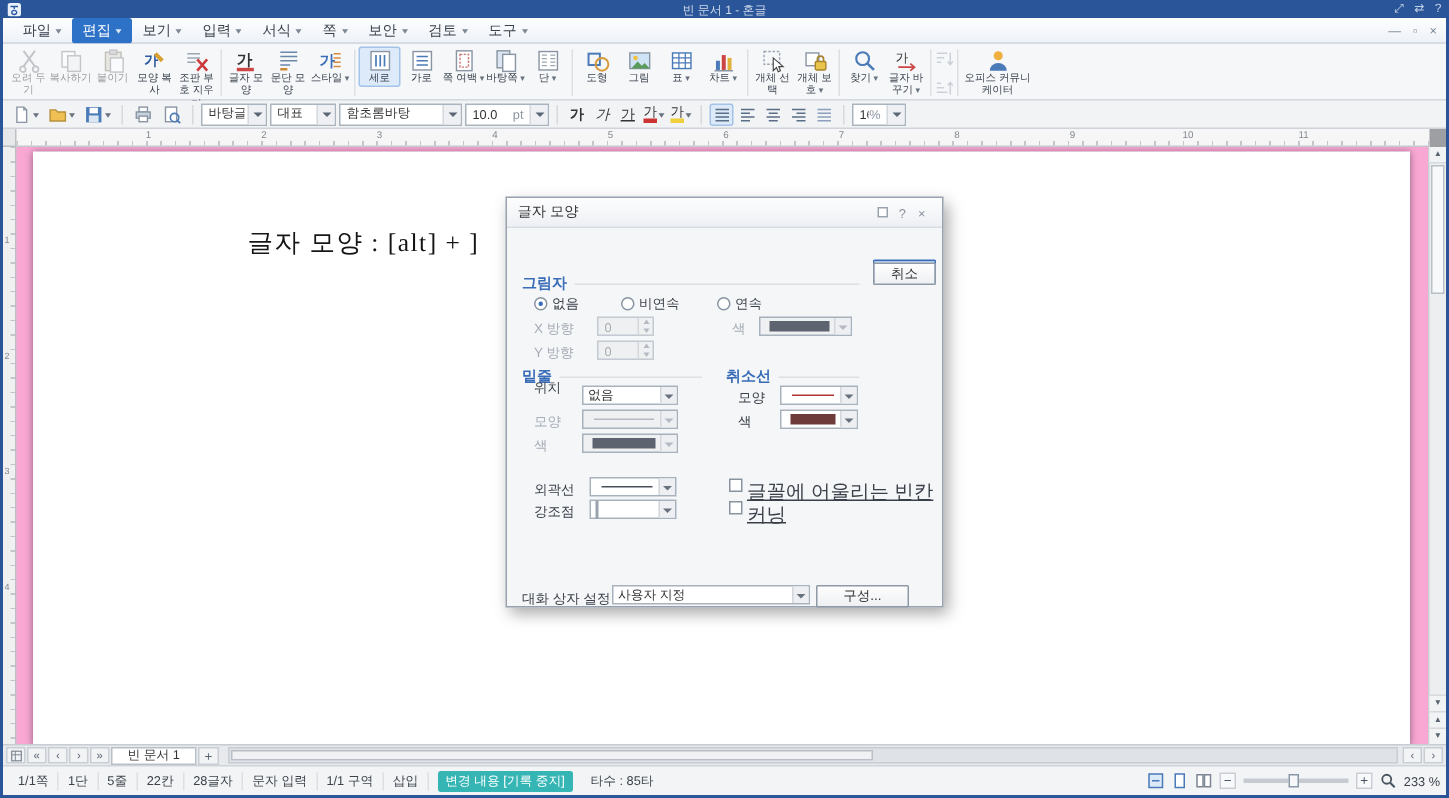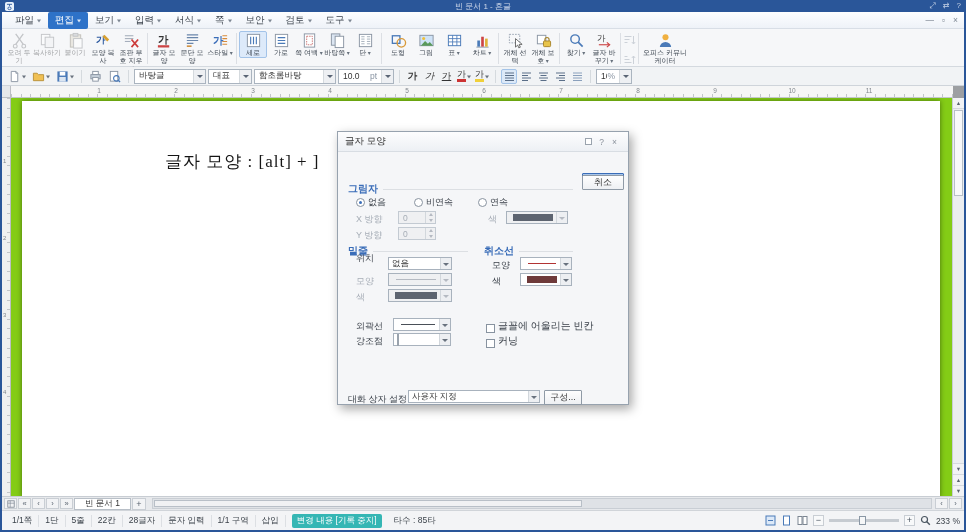--- a/index.html
+++ b/index.html
@@ -62,21 +62,21 @@
   
   .rcorner { position:absolute; left:2px; top:86px; width:9px; height:12px; background:#e6e8ea; border-right:1px solid #bcbfc3; border-bottom:1px solid #bcbfc3; }
   .hruler { position:absolute; left:11px; right:13px; top:86px; height:12px; background:#f6f6f6; border-bottom:1px solid #c4c7cb;
     background-image: repeating-linear-gradient(90deg, #c2c5c9 0 1px, transparent 1px 9.6px); background-size:100% 3px; background-position:left bottom; background-repeat:no-repeat; }
   .hnum { position:absolute; top:1px; font-size:6.5px; color:#81878e; transform:translateX(-50%); }
   .vruler { position:absolute; left:2px; top:98px; bottom:36px; width:9px; background:#f0f0f0; border-right:1px solid #bcbfc3;
     background-image: repeating-linear-gradient(180deg, #c2c5c9 0 1px, transparent 1px 9.6px); background-size:3px 100%; background-position:right top; background-repeat:no-repeat; }
   .vnum { position:absolute; left:1px; font-size:6px; color:#81878e; }
 
   
-  .workspace { position:absolute; left:11px; right:2px; top:98px; bottom:36px; background:#84cc16; overflow:hidden; }
+  .workspace { position:absolute; left:11px; right:2px; top:98px; bottom:36px; background:#f9a8d4; overflow:hidden; }
   .page { position:absolute; left:11px; right:24px; top:3px; bottom:-2px; background:#fff; box-shadow:0 0 5px rgba(0,0,0,.45); }
   .doc-text { position:absolute; left:143px; top:49px; font-family:"Liberation Serif", serif; font-size:17px; letter-spacing:1px; color:#151515; white-space:pre; }
   .vscroll { position:absolute; top:0; right:0; width:12px; bottom:0; background:#eceef0; border-left:1px solid #c9ced4; }
   .varr { height:11px; display:flex; align-items:center; justify-content:center; font-size:5.5px; color:#5a6470; background:#f2f3f5; border-bottom:1px solid #d5d9de; }
   .vbot { position:absolute; left:0; right:0; bottom:0; }
   .vbot .varr { border-top:1px solid #d5d9de; border-bottom:none; }
   .vthumb { position:absolute; left:1px; right:1px; top:12px; height:86px; background:#f8f9fa; border:1px solid #b8bfc7; }
 
   
   .tabsrow { position:absolute; left:2px; right:2px; top:496px; height:14px; background:#e7e9ec; border-top:1px solid #c8cdd3; display:flex; align-items:center; padding:0 2px; gap:1px; }
@@ -106,21 +106,21 @@
   .dlg-tabs { height:19px; display:flex; align-items:flex-end; padding:0 6px; background:#eef1f5; border-bottom:1px solid #c6cdd5; }
   .dtab { padding:2px 9px 3px; font-size:9px; color:#4a5058; }
   .dtab.on { background:#f5f6f8; border:1px solid #c6cdd5; border-bottom:1px solid #f5f6f8; color:#1a5bb0; font-weight:bold; margin-bottom:-1px; }
   .dsec { position:absolute; display:flex; align-items:center; font-size:10px; font-weight:bold; color:#3a6db8; gap:5px; }
   .dsec i { flex:1; border-top:1px solid #dcdfe3; }
   .dl { position:absolute; font-size:9px; color:#3a4049; white-space:nowrap; }
   .dl.dis { color:#a6adb6; }
   .radio { position:absolute; display:flex; align-items:center; gap:3px; font-size:9px; color:#3a4049; }
   .rdot { width:9px; height:9px; border:1px solid #8893a0; border-radius:50%; background:#fff; position:relative; }
   .radio.on .rdot::after { content:""; position:absolute; inset:2px; background:#3a6db8; border-radius:50%; }
-  .chk { position:absolute; display:flex; align-items:flex-end; gap:3px; font-size:10px; color:#3a4049; white-space:nowrap; }
+  .chk { position:absolute; display:flex; align-items:flex-start; gap:3px; font-size:13px; color:#3a4049; white-space:nowrap;text-decoration:underline; }
   .cbox { width:9px; height:9px; border:1px solid #8893a0; background:#fff; flex:none; }
   .dcombo { position:absolute; height:13px; background:#fff; border:1px solid #a8b2bd; display:flex; align-items:center; font-size:8.5px; color:#333; padding-left:3px; }
   .dcombo.dis { background:#eff0f2; color:#a6adb6; }
   .dcombo .sp { flex:1; }
   .dar { width:11px; align-self:stretch; border-left:1px solid #d2d7dc; background:#edeff2; display:flex; align-items:center; justify-content:center; flex:none; }
   .dar::after { content:""; border:3px solid transparent; border-top:3.5px solid #69727e; transform:translateY(2px); }
   .dis .dar::after { border-top-color:#b5bac2; }
   .swatch { flex:1; height:7px; margin:0 3px; background:#5d6470; }
   .swatch.red { background:#6e3a3a; }
   .lsample { flex:1; height:0; border-top:1.4px solid #b23333; margin:0 4px; }
@@ -386,21 +386,21 @@
         </svg>
       </span>
     <span class="fbtn">
         <svg viewBox="0 0 14 14">
           <rect x="2.5" y="1.5" width="8" height="10.5" fill="#fff" stroke="#8a95a3"></rect>
           <circle cx="9" cy="9" r="3" fill="none" stroke="#4a7ab8" stroke-width="1.2"></circle>
           <path d="M11 11l2 2" stroke="#4a7ab8" stroke-width="1.4"></path>
         </svg>
       </span>
     <span class="fsep"></span>
-    <span class="fcombo" style="width:72px">
+    <span class="fcombo" style="width:44px">
         <span class="sp">바탕글</span>
         <span class="far"></span>
       </span>
     <span class="fcombo" style="width:44px">
         <span class="sp">대표</span>
         <span class="far"></span>
       </span>
     <span class="fcombo" style="width:82px">
         <span class="sp">함초롬바탕</span>
         <span class="far"></span>
@@ -599,21 +599,21 @@
         <span class="cbox"></span>
         <span>커닝</span>
       </div>
 
 
     <span class="dl" style="left:10px;top:261px">대화 상자 설정</span>
     <div class="dcombo" style="left:70px;top:258px;width:132px">
         <span class="sp">사용자 지정</span>
         <span class="dar"></span>
       </div>
-    <div class="dbtn" style="left:206px;top:258px;width:38px">구성...</div>
+    <div class="dbtn" style="left:206px;top:258px;width:62px">구성...</div>
   </div>
 
   <div class="tabsrow">
     <span class="tnav">
         <svg viewBox="0 0 10 10" width="8" height="8">
           <rect x="1" y="1" width="8" height="8" fill="none" stroke="#7c8692"></rect>
           <path d="M1 4h8M4 1v8" stroke="#7c8692" stroke-width=".8"></path>
         </svg>
       </span>
     <span class="tnav">«</span>

